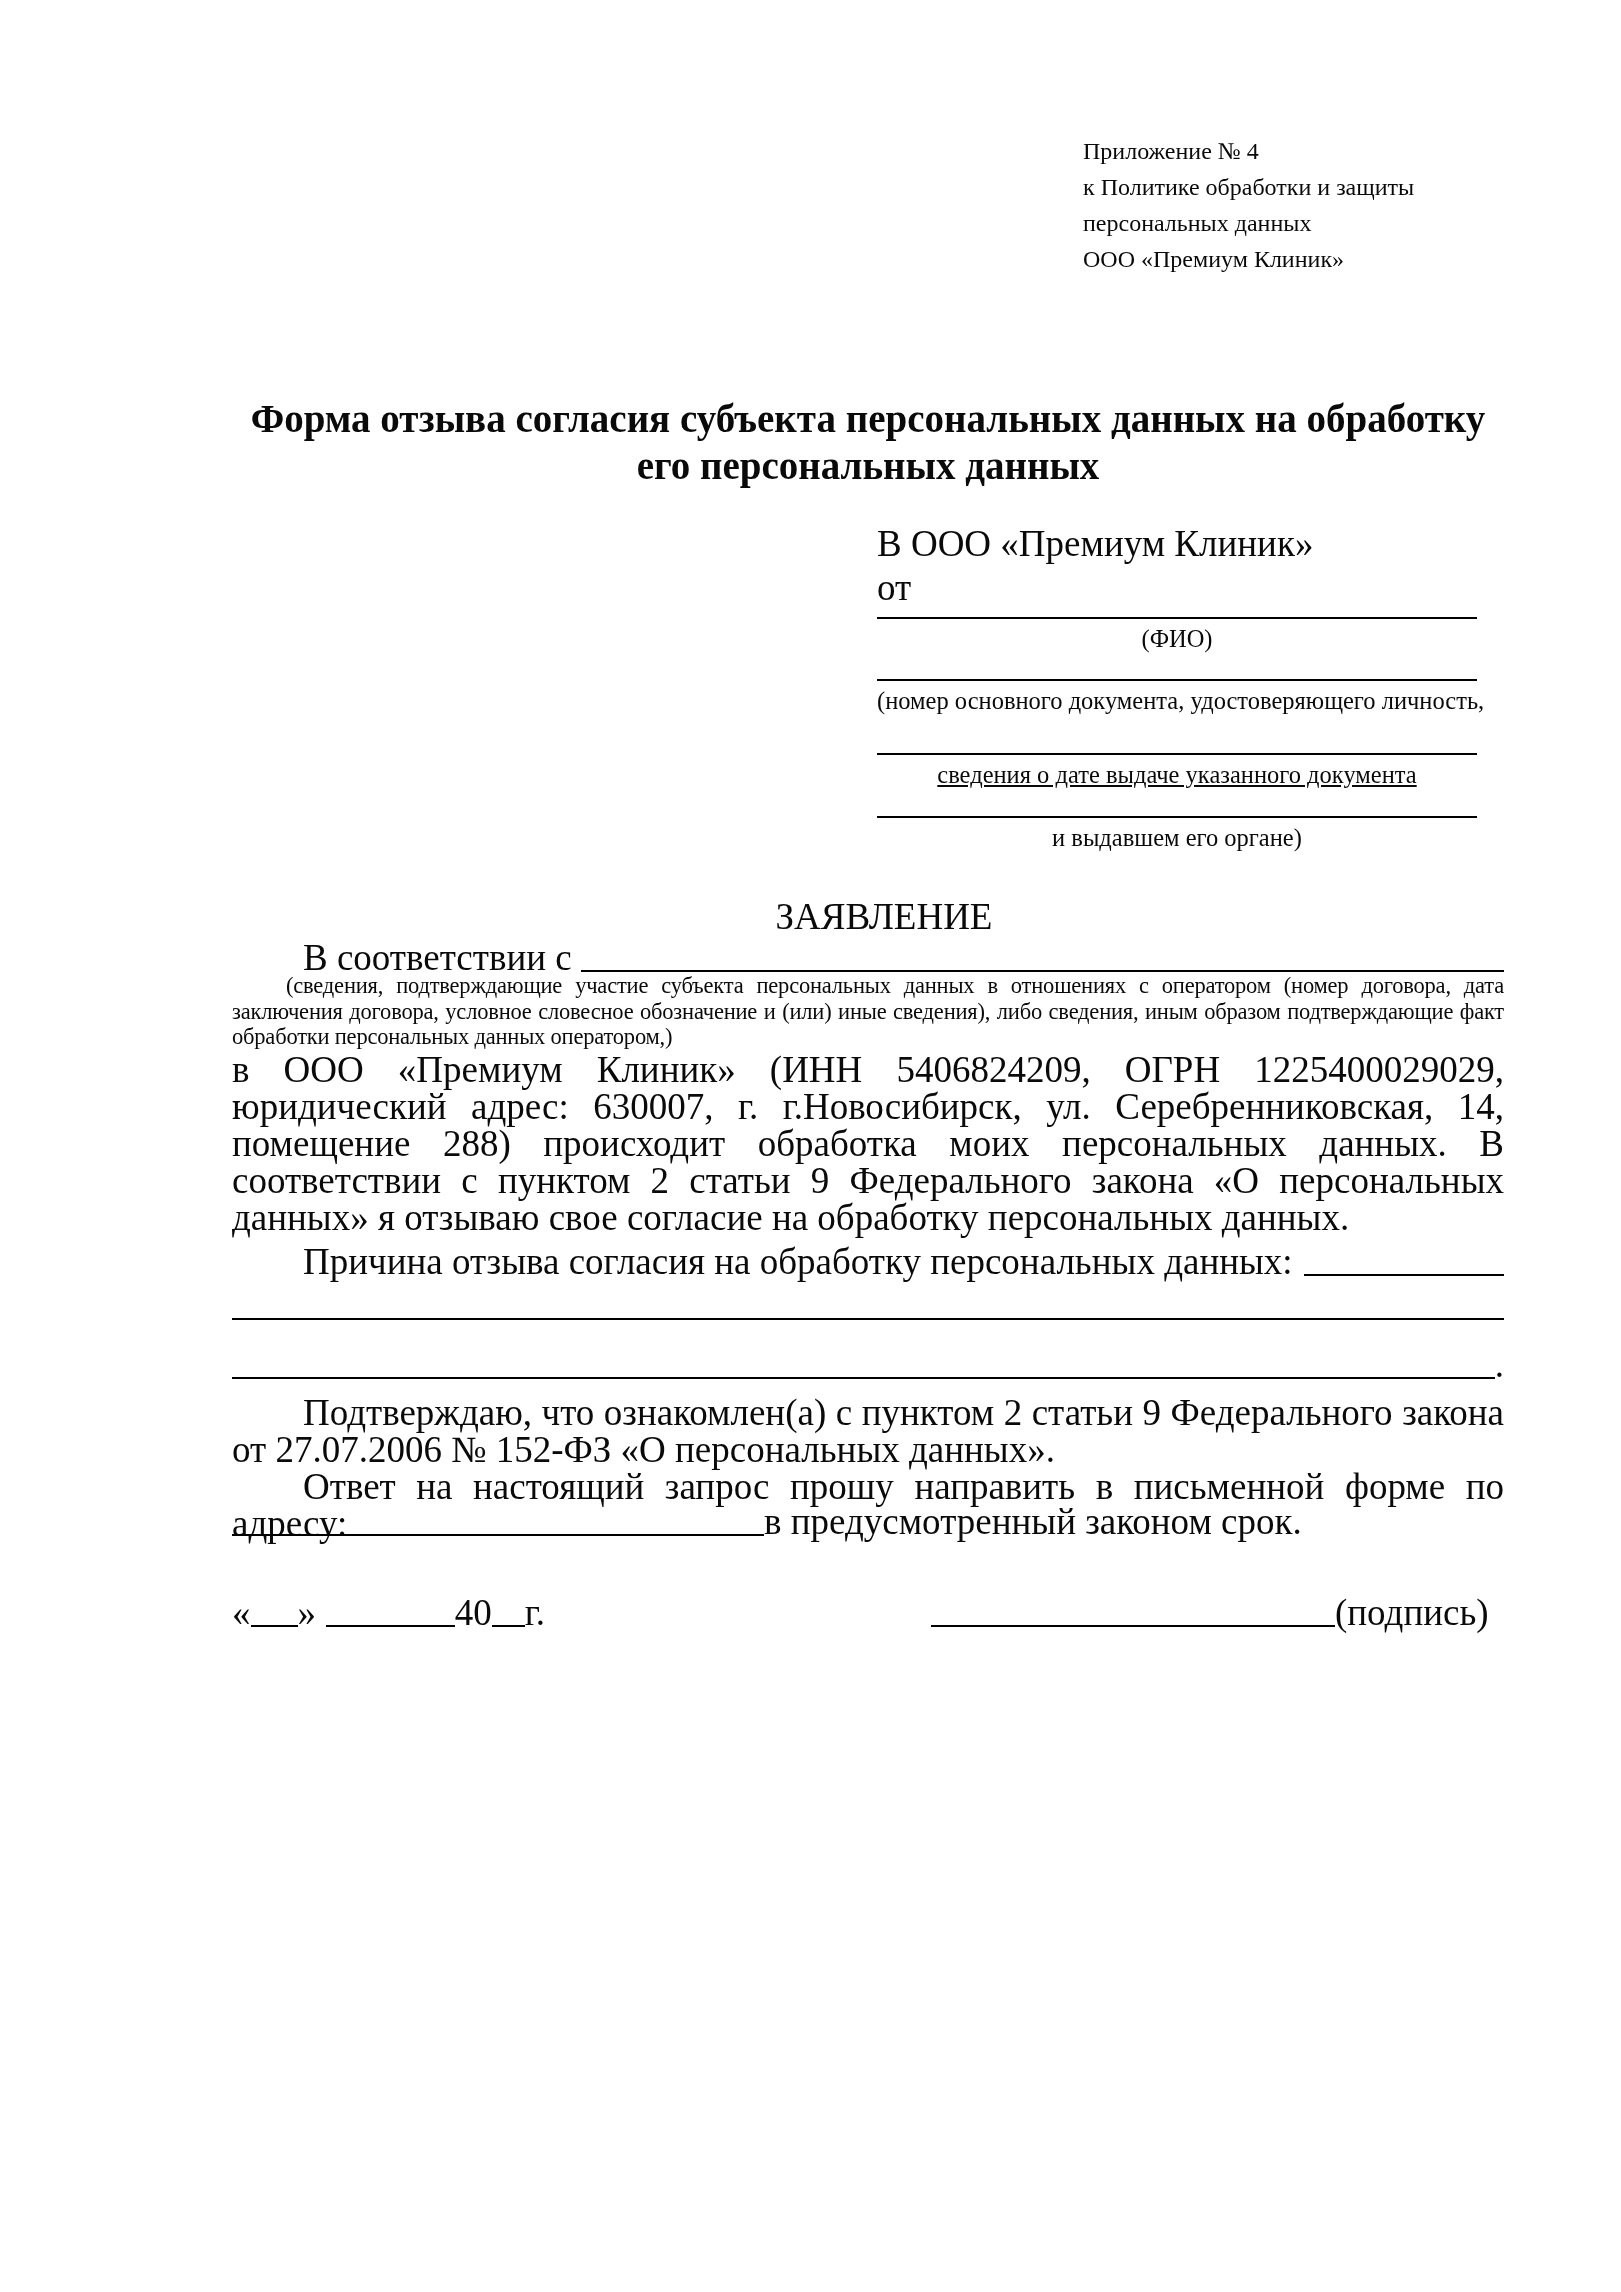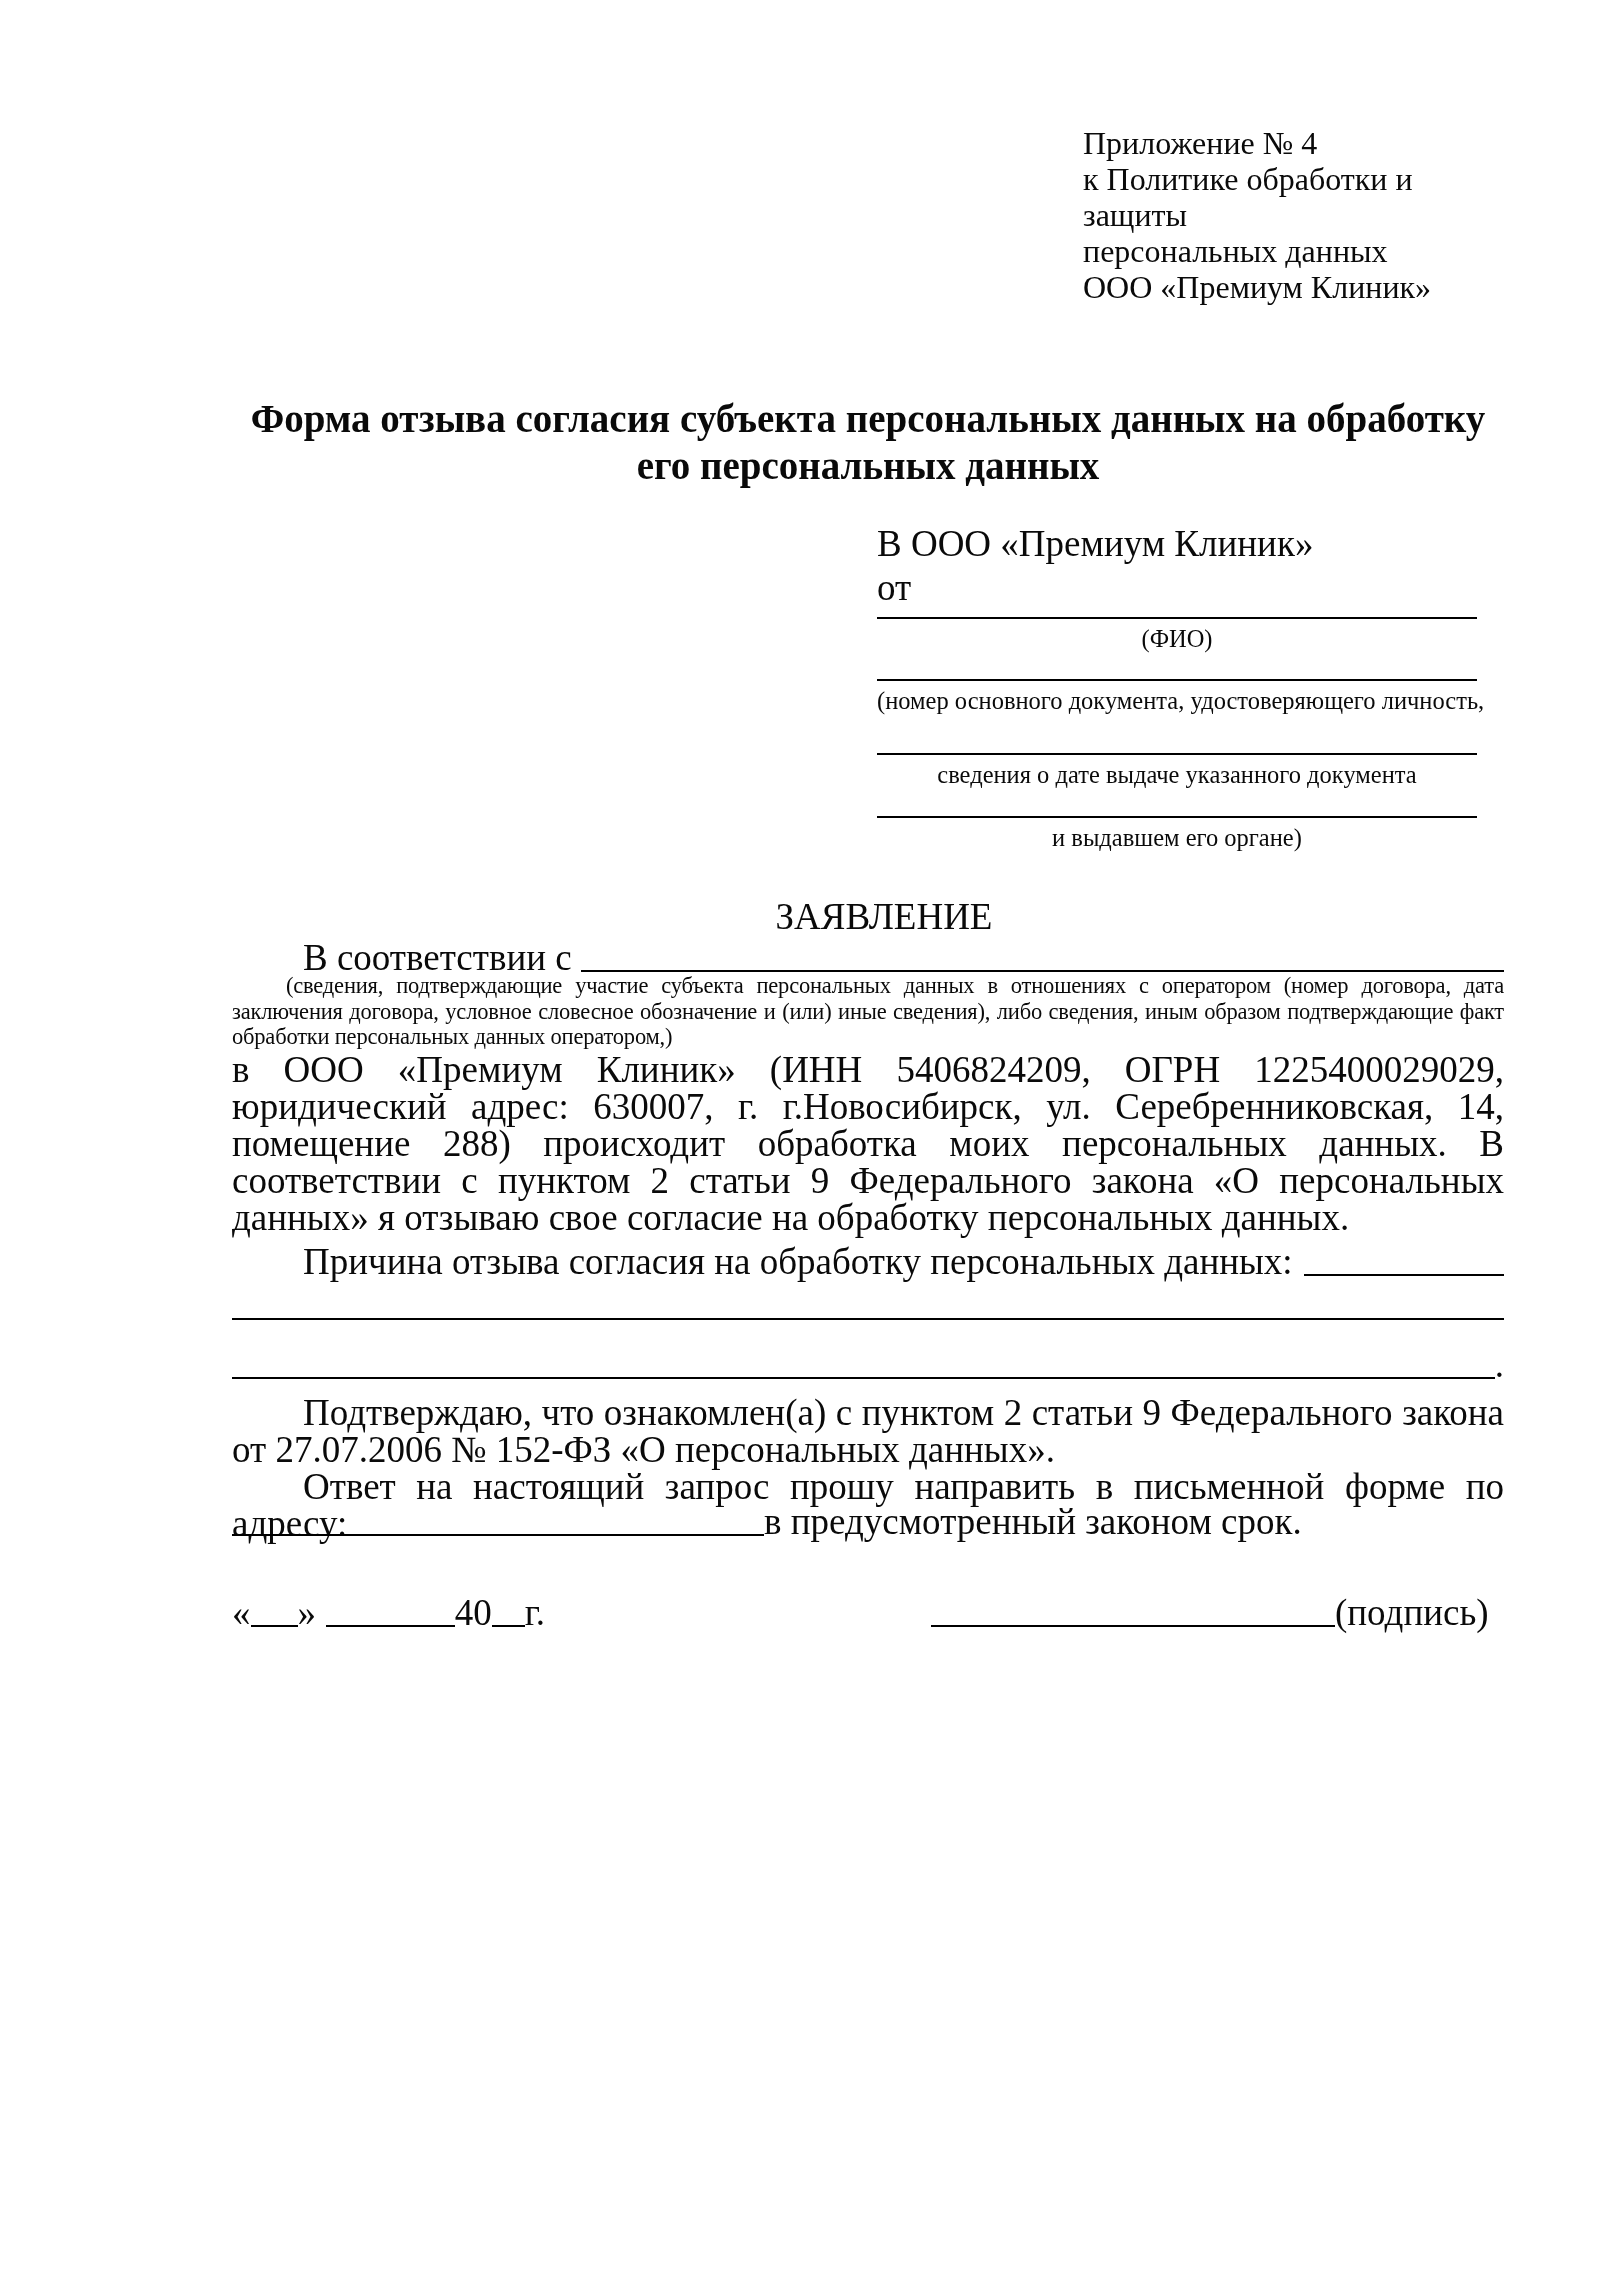--- a/index.html
+++ b/index.html
@@ -4,21 +4,21 @@
 <style>
   html,body{margin:0;padding:0;background:#ffffff;}
   body{width:1621px;height:2293px;}
   .page{
     position:relative;width:1621px;height:2293px;background:#ffffff;
     font-family:"Liberation Serif","DejaVu Serif",serif;
     color:#0a0a0a;
   }
   .abs{position:absolute;}
   .t34{font-size:37px;line-height:40px;}
-  .t33{font-size:32px;line-height:36px;}
+  .t33{font-size:24px;line-height:36px;margin-top:8px;}
   .cap{font-size:24.5px;line-height:27.4px;white-space:nowrap;text-align:center;}
   .fine{font-size:22.5px;line-height:25.5px;letter-spacing:-0.2px;text-align:justify;}
   .title{font-size:39px;line-height:47px;font-weight:bold;text-align:center;}
   .just{text-align:justify;}
   .justall{text-align:justify;text-align-last:justify;}
   .row{display:flex;align-items:flex-end;}
   .fill{border-bottom:2.9px solid #000;height:0;align-self:flex-end;margin-bottom:5.9px;}
   .grow{flex:1 1 auto;}
   .uline{border-bottom:2.9px solid #000;height:0;}
   .nowrap{white-space:nowrap;}
@@ -43,21 +43,21 @@
   <div class="abs t34" style="left:877px;top:524px;">В ООО «Премиум Клиник»</div>
   <div class="abs t34" style="left:877px;top:568px;">от</div>
 
   <div class="abs uline" style="left:877px;top:617px;width:600px;"></div>
   <div class="abs cap" style="left:877px;top:625px;width:600px;">(ФИО)</div>
 
   <div class="abs uline" style="left:877px;top:679px;width:600px;"></div>
   <div class="abs cap" style="left:877px;top:687px;width:600px;">(номер основного документа, удостоверяющего личность,</div>
 
   <div class="abs uline" style="left:877px;top:753px;width:600px;"></div>
-  <div class="abs cap" style="left:877px;top:761px;width:600px;">сведения о дате выдаче указанного документа</div>
+  <div class="abs cap" style="left:877px;top:761px;width:600px;text-decoration:underline;">сведения о дате выдаче указанного документа</div>
 
   <div class="abs uline" style="left:877px;top:816px;width:600px;"></div>
   <div class="abs cap" style="left:877px;top:824px;width:600px;">и выдавшем его органе)</div>
 
   <div class="abs t34" style="left:248px;top:897px;width:1272px;text-align:center;">ЗАЯВЛЕНИЕ</div>
 
   <div class="abs row t34" style="left:232px;top:938px;width:1272px;padding-left:71px;box-sizing:border-box;">
     <span class="nowrap" style="padding-right:9.8px;">В соответствии с</span>
     <span class="fill grow"></span>
   </div>

